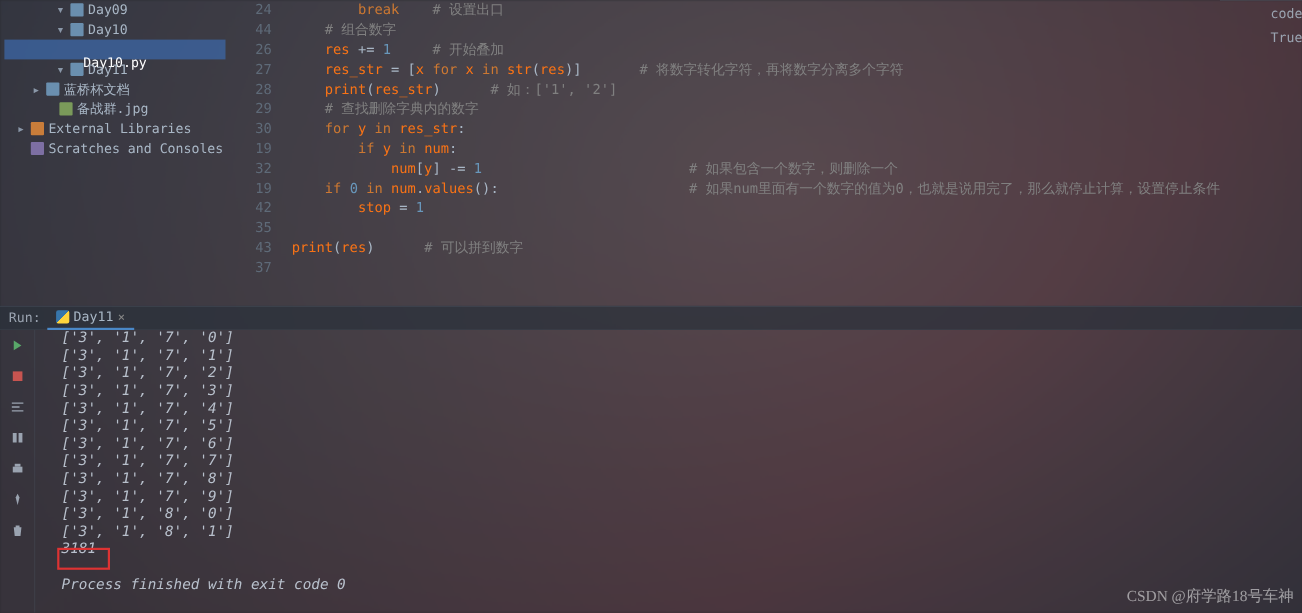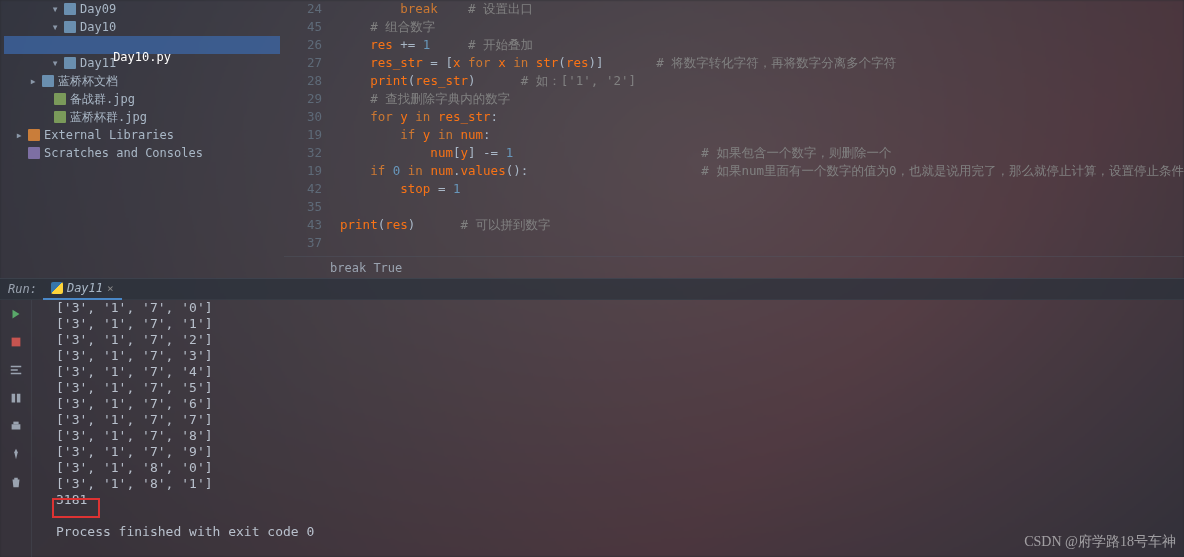--- a/index.html
+++ b/index.html
@@ -12,42 +12,42 @@
 .tree-row{display:flex;align-items:center;gap:4px;white-space:nowrap;height:18px;}
 .tree-row.selected{background:rgba(60,100,160,0.8);color:#fff;flex-direction:column;}
 .ind{display:inline-block;}
 .tw{width:10px;text-align:center;color:#8a97a8;cursor:pointer;}
 .fold-ico{width:12px;height:12px;display:inline-block;}
 .fold-ico.dir{background:#6a8faf;border-radius:1px;}
 .fold-ico.py{background:linear-gradient(135deg,#3776ab 50%,#ffd43b 50%);border-radius:2px;}
 .fold-ico.img{background:#7a9a5a;border-radius:1px;}
 .fold-ico.lib{background:#c97d3a;border-radius:1px;}
 .fold-ico.scr{background:#7d6fa3;border-radius:1px;}
-.editor{flex:1;display:flex;flex-direction:column;}
+.editor{flex:1;display:flex;flex-direction:row;}
 .code-area{flex:1;display:flex;font-family:Consolas,monospace;font-size:12.5px;line-height:18px;}
 .gutter{width:56px;text-align:right;padding-right:18px;color:#5e6a78;position:relative;}
 .gutter .ln{height:18px;}
 .code{flex:1;white-space:pre;}
 .code .row{height:18px;}
 .kw{color:#cc7832;}
 .fn{color:#f97316;}
 .num{color:#6897bb;}
 .cmt{color:#808080;}
 .breadcrumb{height:22px;line-height:22px;padding-left:46px;font-size:12px;color:#9aa3b0;border-top:1px solid rgba(80,88,100,0.4);}
-.run-header{height:22px;display:flex;align-items:center;background:rgba(42,48,58,0.7);border-top:1px solid rgba(80,88,100,0.4);border-bottom:1px solid rgba(60,66,76,0.5);font-size:12px;padding-left:2px;font-style:italic;}
+.run-header{height:22px;display:flex;align-items:center;background:rgba(42,48,58,0.7);border-top:1px solid rgba(80,88,100,0.4);border-bottom:1px solid rgba(60,66,76,0.5);font-size:12px;padding-left:2px;}
 .run-header .lbl{color:#9aa3b0;padding:0 6px;}
 .run-tab{display:flex;align-items:center;gap:4px;padding:0 8px;height:22px;border-bottom:2px solid #4a88c7;}
 .run-tab .pyi{width:12px;height:12px;background:linear-gradient(135deg,#3776ab 50%,#ffd43b 50%);border-radius:2px;}
 .run-tab .x{color:#888;font-size:11px;cursor:pointer;}
 .run-body{flex:1;display:flex;overflow:hidden;}
 .run-toolbar{width:32px;display:flex;flex-direction:column;align-items:center;gap:12px;padding-top:6px;border-right:1px solid rgba(80,88,100,0.3);}
 .tbtn{width:16px;height:16px;display:flex;align-items:center;justify-content:center;cursor:pointer;}
 .tbtn svg{width:14px;height:14px;}
 .console{flex:1;font-family:Consolas,monospace;font-size:13px;line-height:16px;color:#b8c0cc;padding-left:24px;white-space:pre;}
-.console .out{height:16px;}
+.console .out{height:16px;font-style:italic;}
 .hl-box{position:absolute;border:2px solid #d33;width:48px;height:20px;left:52px;top:498px;pointer-events:none;}
 .watermark{position:absolute;right:8px;bottom:6px;font-size:14px;color:rgba(230,230,230,0.6);font-family:"Microsoft YaHei";}
 </style>
 </head>
 <body>
 <div class="bg"></div>
 <div class="overlay"></div>
 <div class="root">
 
 <div class="top">
@@ -82,59 +82,53 @@
           <span class="fold-ico dir"></span>
           <span>蓝桥杯文档</span>
         </div>
         <div class="tree-row">
           <span class="ind" style="width: 32px;"></span>
           <span class="tw"></span>
           <span class="fold-ico img"></span>
           <span>备战群.jpg</span>
         </div>
         <div class="tree-row">
-          <span class="ind" style="width: 32px;"></span>
-          <span class="tw"></span>
-          <span class="fold-ico img"></span>
-          <span>蓝桥杯群.jpg</span>
-        </div>
-        <div class="tree-row">
           <span class="ind" style="width: 6px;"></span>
           <span class="tw">▸</span>
           <span class="fold-ico lib"></span>
           <span>External Libraries</span>
         </div>
         <div class="tree-row">
           <span class="ind" style="width: 6px;"></span>
           <span class="tw"></span>
           <span class="fold-ico scr"></span>
           <span>Scratches and Consoles</span>
         </div>
       </div>
   <div class="editor">
     <div class="code-area">
       <div class="gutter" id="gutter">
             <div class="ln">24</div>
-            <div class="ln">45</div>
+            <div class="ln">44</div>
             <div class="ln">26</div>
             <div class="ln">27</div>
             <div class="ln">28</div>
             <div class="ln">29</div>
             <div class="ln">30</div>
             <div class="ln">19</div>
             <div class="ln">32</div>
             <div class="ln">19</div>
             <div class="ln">42</div>
             <div class="ln">35</div>
             <div class="ln">43</div>
             <div class="ln">37</div>
           </div>
       <div class="code" id="code"><div class="row">        <span class="kw">break</span>    <span class="cmt"># 设置出口</span></div><div class="row">    <span class="cmt"># 组合数字</span></div><div class="row">    <span class="fn">res</span> += <span class="num">1</span>     <span class="cmt"># 开始叠加</span></div><div class="row">    <span class="fn">res_str</span> = [<span class="fn">x</span> <span class="kw">for</span> <span class="fn">x</span> <span class="kw">in</span> <span class="fn">str</span>(<span class="fn">res</span>)]       <span class="cmt"># 将数字转化字符，再将数字分离多个字符</span></div><div class="row">    <span class="fn">print</span>(<span class="fn">res_str</span>)      <span class="cmt"># 如：['1', '2']</span></div><div class="row">    <span class="cmt"># 查找删除字典内的数字</span></div><div class="row">    <span class="kw">for</span> <span class="fn">y</span> <span class="kw">in</span> <span class="fn">res_str</span>:</div><div class="row">        <span class="kw">if</span> <span class="fn">y</span> <span class="kw">in</span> <span class="fn">num</span>:</div><div class="row">            <span class="fn">num</span>[<span class="fn">y</span>] -= <span class="num">1</span>                         <span class="cmt"># 如果包含一个数字，则删除一个</span></div><div class="row">    <span class="kw">if</span> <span class="num">0</span> <span class="kw">in</span> <span class="fn">num</span>.<span class="fn">values</span>():                       <span class="cmt"># 如果num里面有一个数字的值为0，也就是说用完了，那么就停止计算，设置停止条件</span></div><div class="row">        <span class="fn">stop</span> = <span class="num">1</span></div><div class="row"></div><div class="row"><span class="fn">print</span>(<span class="fn">res</span>)      <span class="cmt"># 可以拼到数字</span></div><div class="row"></div></div>
     </div>
-    <div class="breadcrumb">break True</div>
+    <div class="breadcrumb">code True</div>
   </div>
 </div>
 
 <div class="run-header">
   <span class="lbl">Run:</span>
   <div class="run-tab">
     <span class="pyi"></span>
     <span>Day11</span>
     <span class="x">×</span>
   </div>

